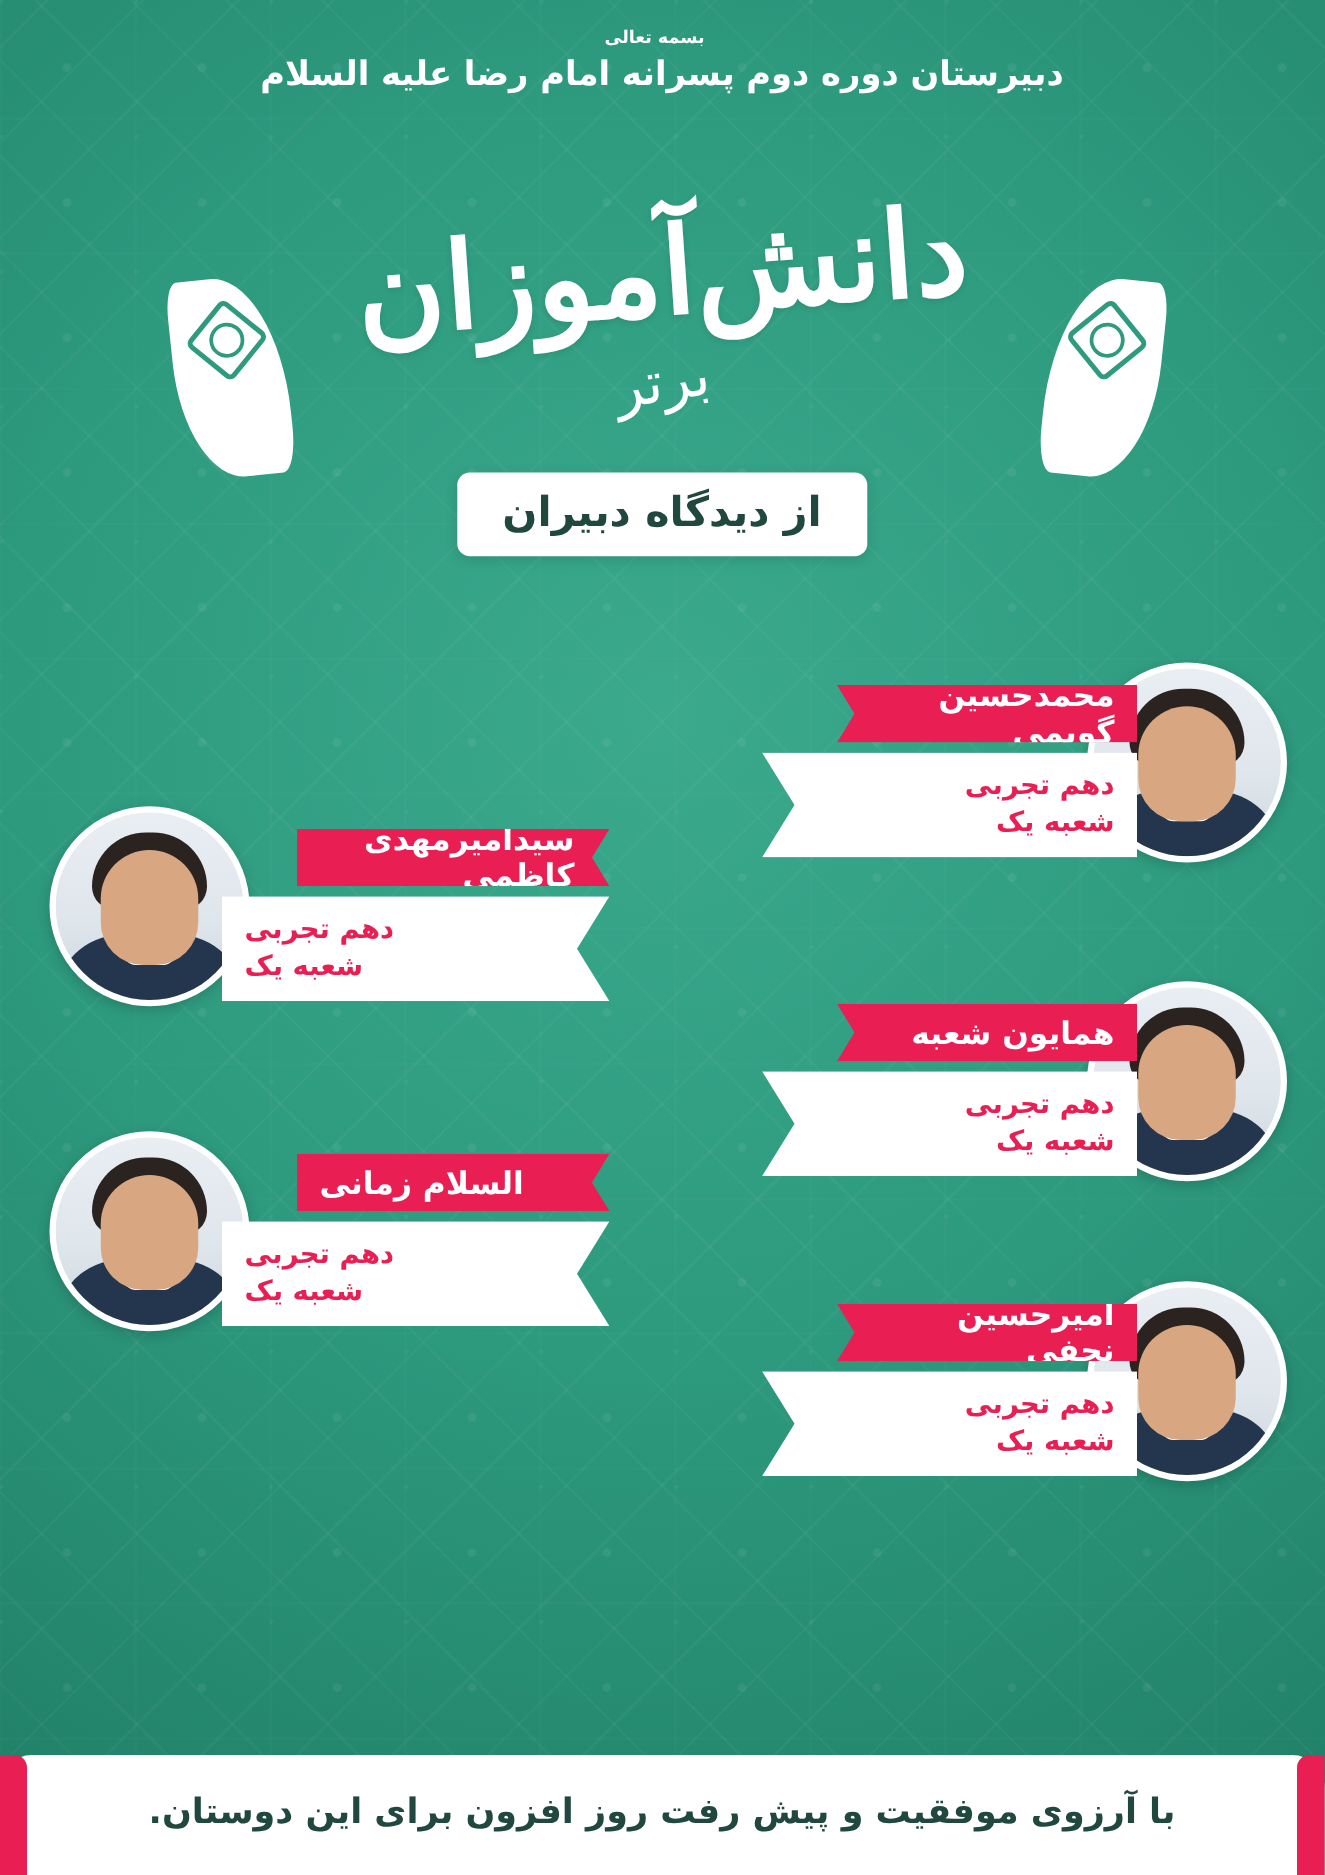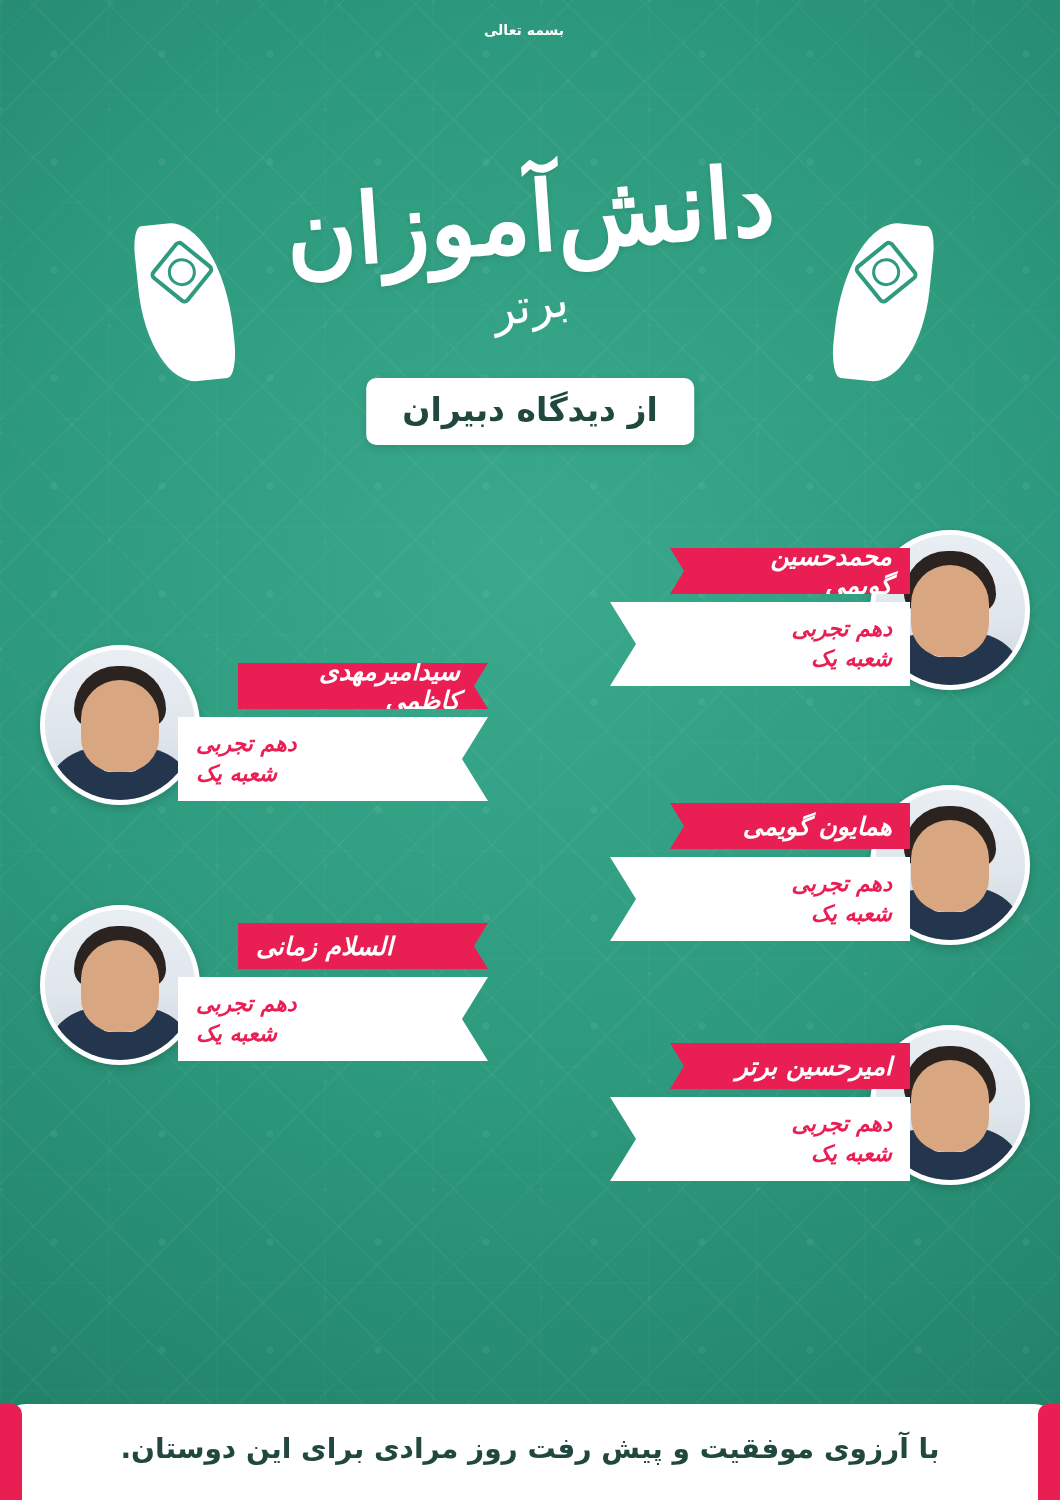--- a/index.html
+++ b/index.html
@@ -147,21 +147,20 @@
     position: absolute;
     top: 520px;
     left: 0;
     width: 1060px;
     height: 680px;
   }
   .card {
     position: absolute;
     width: 420px;
     height: 170px;
-    font-style: italic;
   }
   .card .photo {
     position: absolute;
     top: 0;
     width: 160px;
     height: 160px;
     border-radius: 50%;
     background: #f3f3f3;
     box-shadow: 0 3px 10px rgba(0,0,0,0.18);
     overflow: hidden;
@@ -321,20 +320,21 @@
   }
 </style>
 </head>
 <body>
 
 <div class="poster">
   <div class="pattern"></div>
   <div class="pattern2"></div>
 
   <div class="bismillah">بسمه تعالی</div>
+  <div class="school-name">دبیرستان دوره دوم پسرانه امام رضا علیه السلام</div>
 
   <div class="title-wrap">
     <div class="leaf right">
       <div class="medallion"></div>
     </div>
     <div class="leaf left">
       <div class="medallion"></div>
     </div>
     <div class="script-title">دانش‌آموزان</div>
     <div class="script-sub">برتر</div>
@@ -380,21 +380,21 @@
 
     <div class="card right" id="card-3">
       <div class="photo">
         <div class="face"></div>
           <div class="body"></div>
           <div class="collar"></div>
         <div class="hair"></div>
           <div class="head"></div>
       </div>
       <div class="bars">
-        <div class="name-bar">همایون گویمی</div>
+        <div class="name-bar">همایون شعبه</div>
         <div class="info-bar">
           <span>دهم تجربی</span>
           <span>شعبه یک</span>
         </div>
       </div>
     </div>
 
     <div class="card left" id="card-4">
       <div class="photo">
         <div class="face"></div>
@@ -414,28 +414,28 @@
 
     <div class="card right" id="card-5">
       <div class="photo">
         <div class="face"></div>
           <div class="body"></div>
           <div class="collar"></div>
         <div class="hair"></div>
           <div class="head"></div>
       </div>
       <div class="bars">
-        <div class="name-bar">امیرحسین برتر</div>
+        <div class="name-bar">امیرحسین نجفی</div>
         <div class="info-bar">
           <span>دهم تجربی</span>
           <span>شعبه یک</span>
         </div>
       </div>
     </div>
 
   </div>
 
   <div class="footer">
-    <span>با آرزوی موفقیت و پیش رفت روز مرادی برای این دوستان.</span>
+    <span>با آرزوی موفقیت و پیش رفت روز افزون برای این دوستان.</span>
   </div>
   <div class="footer-accent"></div>
   <div class="footer-accent l"></div>
 </div>
 
 </body></html>

